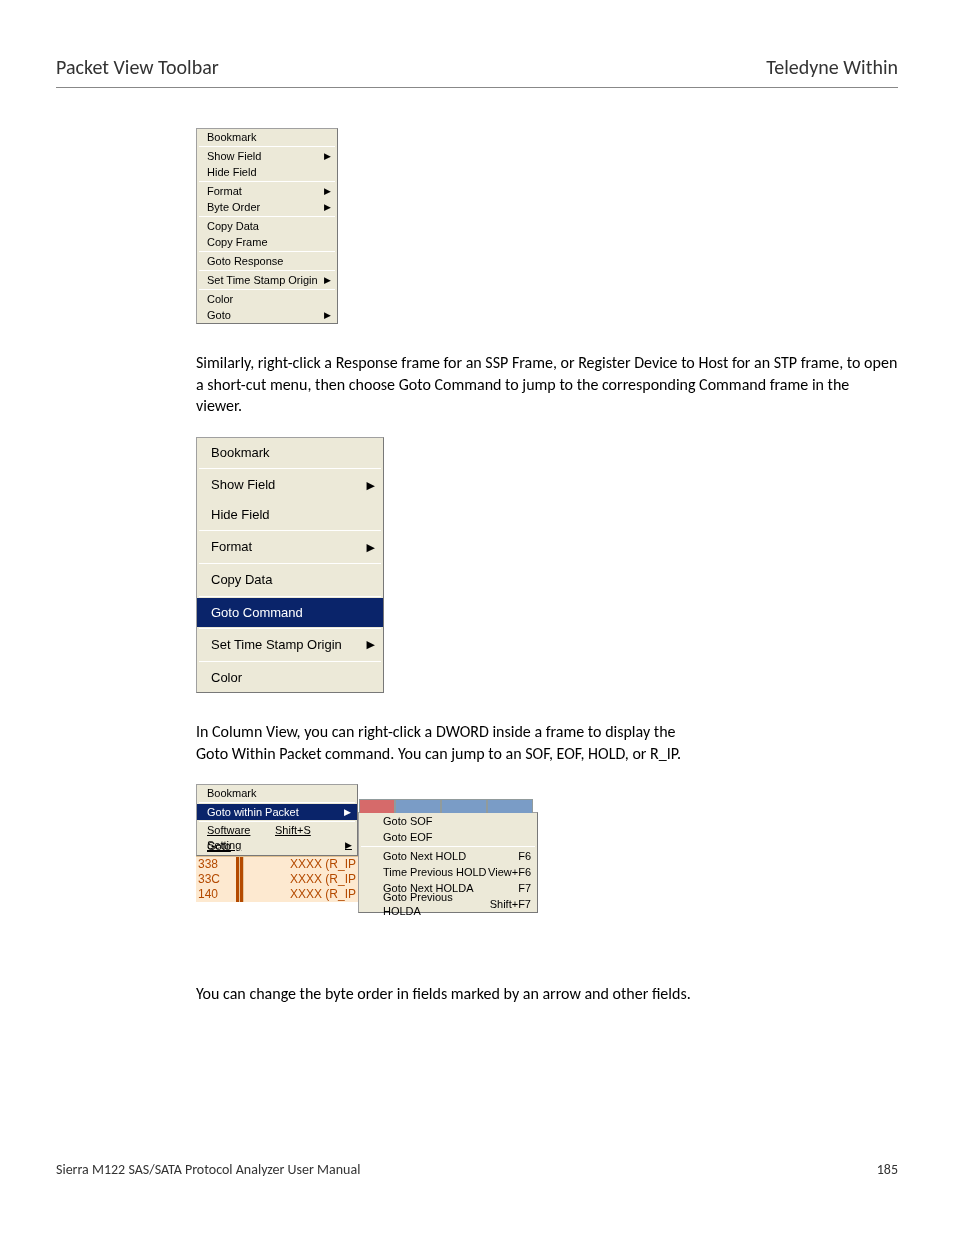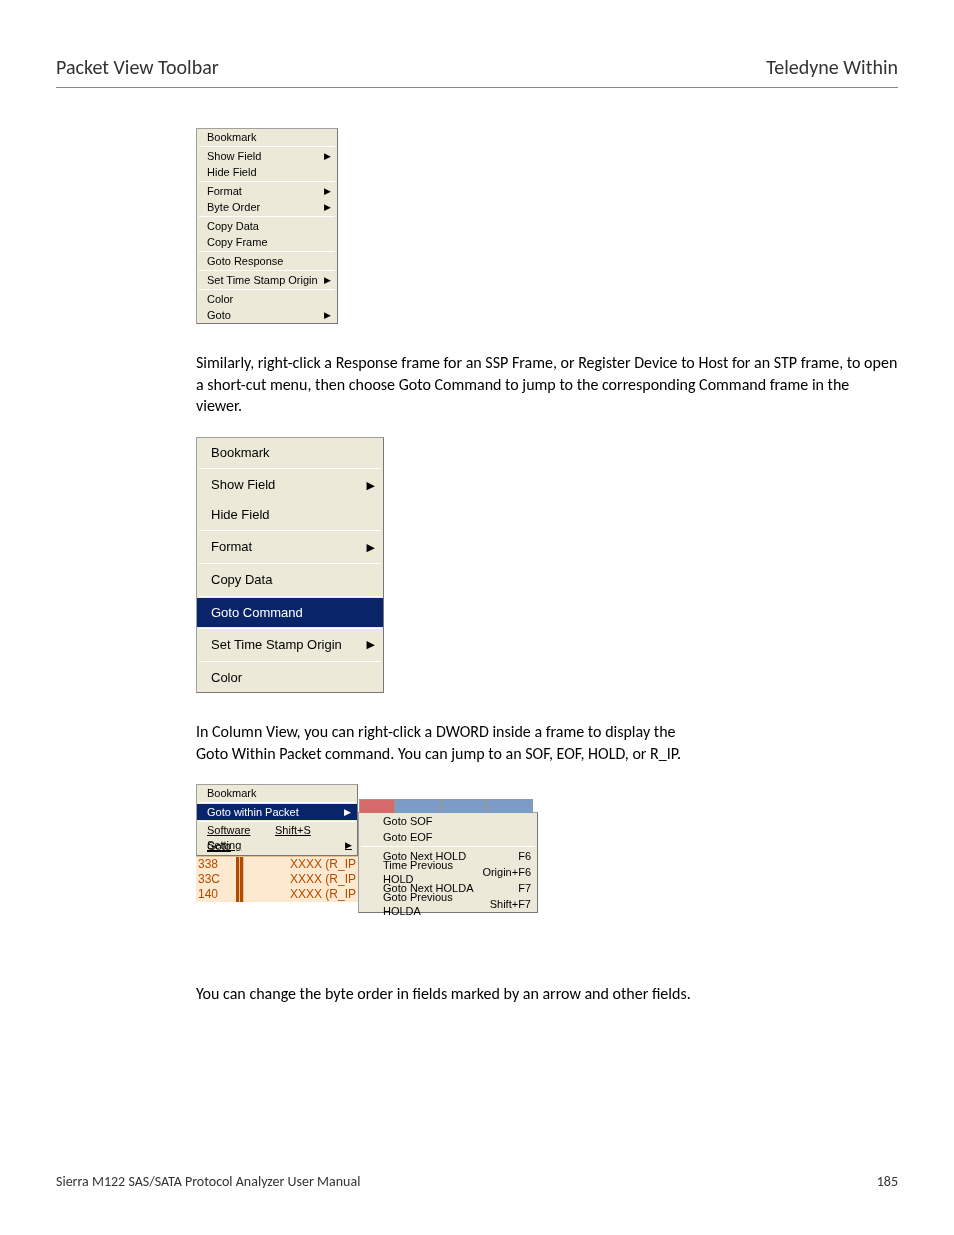--- a/index.html
+++ b/index.html
@@ -25,21 +25,21 @@
   }
   .content {
     padding: 40px 56px 0 196px;
     font-size: 16px;
     line-height: 1.35;
   }
   .content p { margin-bottom: 20px; }
   .bold { font-weight: 400; }
   .footer {
     position: absolute;
-    bottom: 45px;
+    bottom: 57px;
     left: 56px;
     right: 56px;
     display: flex;
     justify-content: space-between;
     font-size: 14px;
     color: #333;
   }
 
   
   .menu1 {
@@ -288,21 +288,21 @@
           <span>Goto EOF</span>
           <span class="sc"></span>
         </div>
       <div class="m3sep"></div>
       <div class="m3ritem">
           <span>Goto Next HOLD</span>
           <span class="sc">F6</span>
         </div>
       <div class="m3ritem">
           <span>Time Previous HOLD</span>
-          <span class="sc">Origin+F6</span>
+          <span class="sc">View+F6</span>
         </div>
       <div class="m3ritem">
           <span>Goto Next HOLDA</span>
           <span class="sc">F7</span>
         </div>
       <div class="m3ritem">
           <span>Goto Previous HOLDA</span>
           <span class="sc">Shift+F7</span>
         </div>
     </div>

